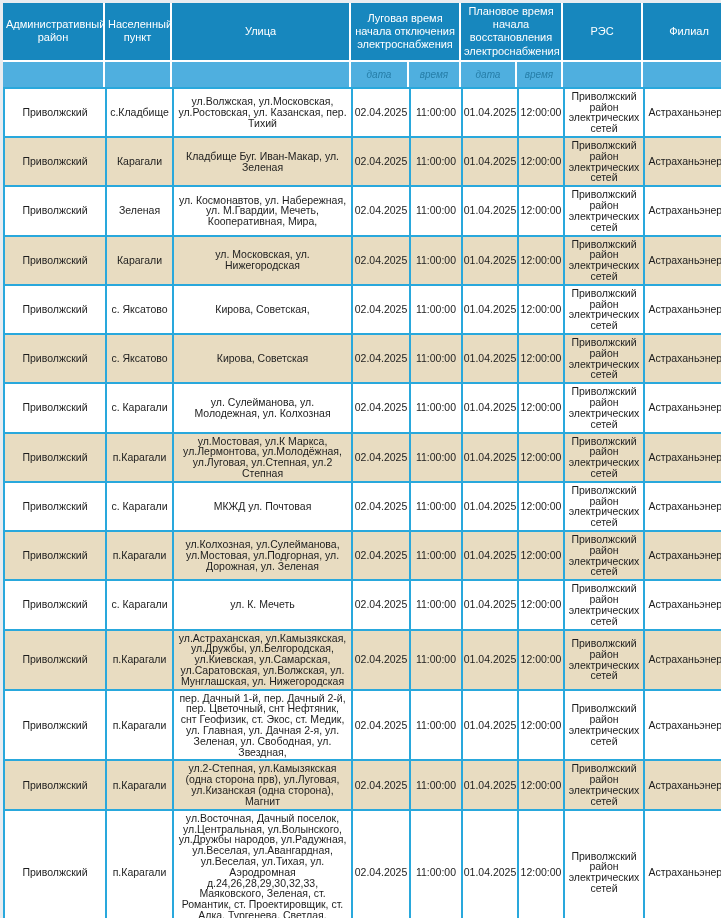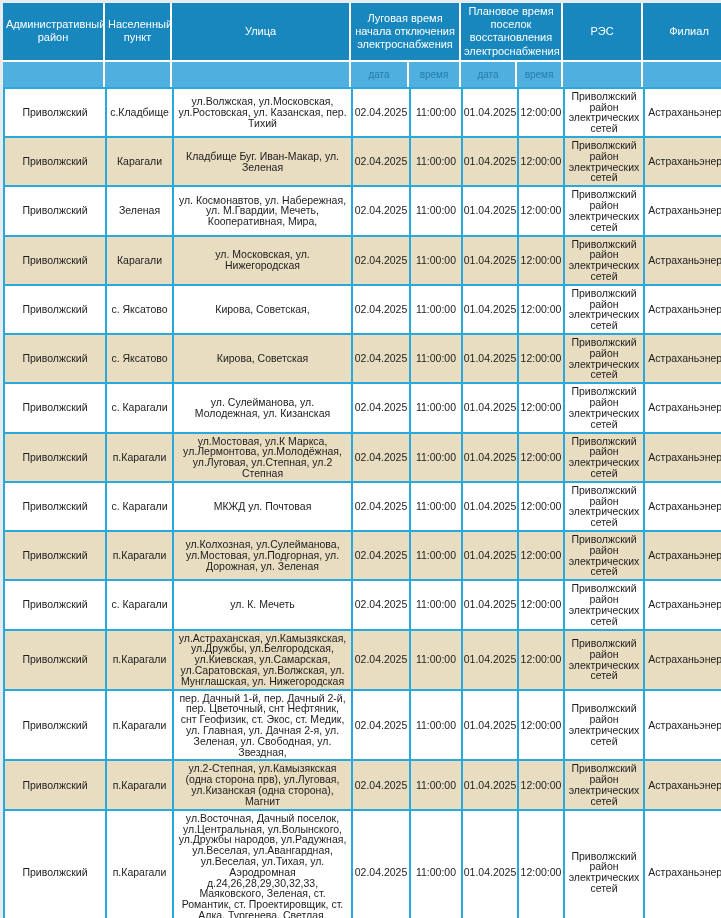--- a/index.html
+++ b/index.html
@@ -41,20 +41,21 @@
   }
   thead tr.main-head th:last-child { border-right: none; }
   thead tr.sub-head th {
     background: #4fafdf;
     color: #267ea8;
     font-size: 10px;
     line-height: 1.1;
     height: 17px;
     border-right: 2px solid #ffffff;
     padding: 7px 2px;
+    font-style: italic;
   }
   thead tr.sub-head th:last-child { border-right: none; }
   
   tbody td {
     background: #ffffff;
     color: #1d1d1d;
     font-size: 10.5px;
     line-height: 1.03;
     text-align: center;
     vertical-align: middle;
@@ -90,21 +91,21 @@
       <col style="width:46px">
       <col style="width:80px">
       <col style="width:92px">
     </colgroup>
     <thead>
       <tr class="main-head">
         <th>Административный район</th>
         <th>Населенный пункт</th>
         <th>Улица</th>
         <th colspan="2">Луговая время начала отключения электроснабжения</th>
-        <th colspan="2">Плановое время поселок восстановления электроснабжения</th>
+        <th colspan="2">Плановое время начала восстановления электроснабжения</th>
         <th>РЭС</th>
         <th>Филиал</th>
       </tr>
       <tr class="sub-head">
         <th></th>
         <th></th>
         <th></th>
         <th>дата</th>
         <th>время</th>
         <th>дата</th>
@@ -182,21 +183,21 @@
     <td>11:00:00</td>
     <td>01.04.2025</td>
     <td>12:00:00</td>
     <td>Приволжский район электрических сетей</td>
     <td>Астраханьэнерго</td>
   </tr>
 
   <tr>
     <td>Приволжский</td>
     <td>с. Карагали</td>
-    <td>ул. Сулейманова, ул. Молодежная, ул. Кизанская</td>
+    <td>ул. Сулейманова, ул. Молодежная, ул. Колхозная</td>
     <td>02.04.2025</td>
     <td>11:00:00</td>
     <td>01.04.2025</td>
     <td>12:00:00</td>
     <td>Приволжский район электрических сетей</td>
     <td>Астраханьэнерго</td>
   </tr>
 
   <tr>
     <td>Приволжский</td>

